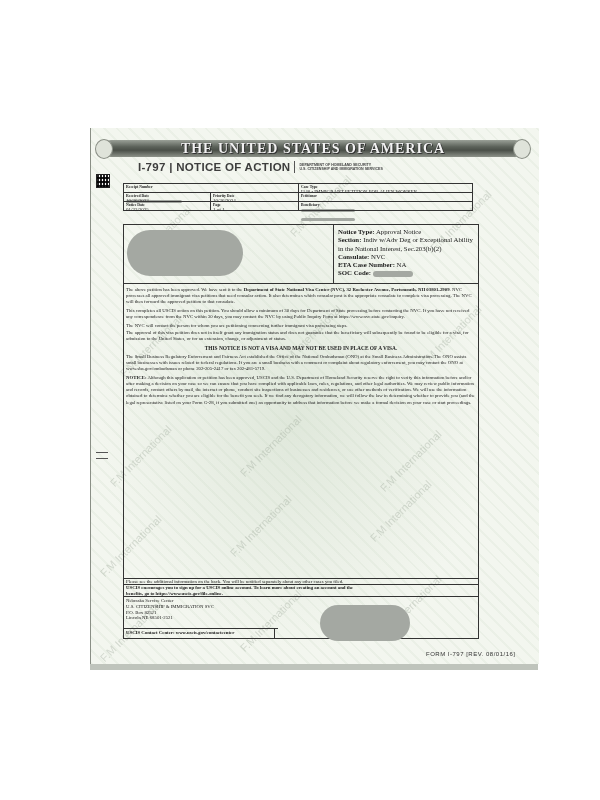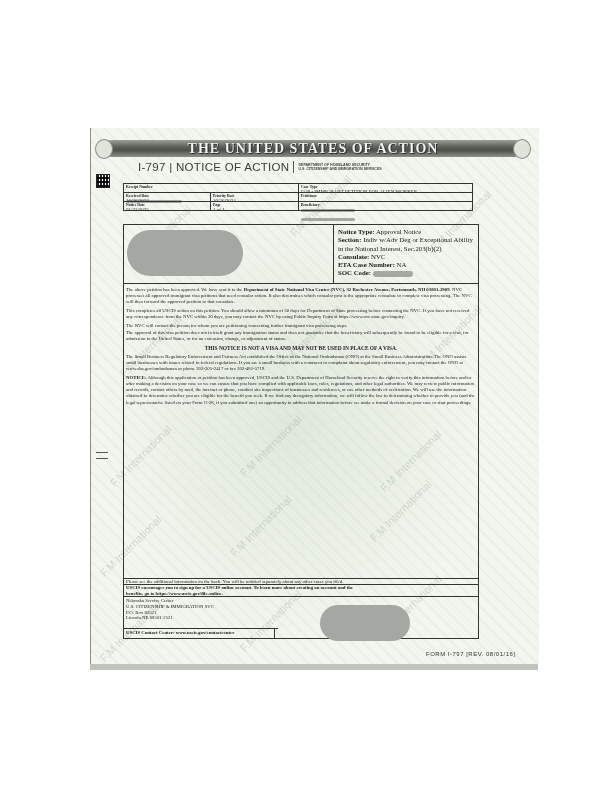--- a/index.html
+++ b/index.html
@@ -25,21 +25,21 @@
     border-radius:8px; display:flex; align-items:center; justify-content:center;
   }
   .banner-text {
     font-family:"Liberation Serif", serif; font-weight:bold; font-size:14px; letter-spacing:1px;
     color:#f2f2f2; text-shadow:0 0 1px #222, 1px 1px 0 #333;
   }
   .banner .orn { position:absolute; top:-1px; width:16px; height:18px; border-radius:50%;
     border:1px solid #8a8f86; background:#dfe3da; }
   .banner .orn.l { left:-8px; } .banner .orn.r { right:-8px; }
   .titlebar { position:absolute; left:138px; top:161px; display:flex; align-items:center; gap:4px; }
-  .form-title { font-family:"Liberation Sans", sans-serif; font-weight:normal; font-size:11.5px; color:#3d3d3d; letter-spacing:0.3px; }
+  .form-title { font-family:"Liberation Sans", sans-serif; font-weight:bold; font-size:11.5px; color:#3d3d3d; letter-spacing:0.3px; }
   .sep { width:1px; height:12px; background:#555; }
   .dept { font-family:"Liberation Sans", sans-serif; font-size:3.6px; line-height:4.2px; color:#444; font-weight:bold; }
   .qr { position:absolute; left:96px; top:174px; width:12px; height:12px;
     background:
       repeating-linear-gradient(90deg,#222 0 2px,#fff 2px 3px),
       repeating-linear-gradient(0deg,#222 0 2px,#fff 2px 4px);
     background-blend-mode:multiply; border:1px solid #222; }
   .box { position:absolute; border:1px solid #333; box-sizing:border-box; }
   .lbl { font-family:"Liberation Serif", serif; font-weight:bold; font-size:3.8px; line-height:4px; color:#222; }
   .val { font-family:"Liberation Serif", serif; font-size:5px; line-height:6px; color:#222; white-space:nowrap; }
@@ -72,21 +72,21 @@
 <div class="wm" style="left:370px;top:455px;">F.M International</div>
 <div class="wm" style="left:90px;top:540px;">F.M International</div>
 <div class="wm" style="left:220px;top:520px;">F.M International</div>
 <div class="wm" style="left:360px;top:505px;">F.M International</div>
 <div class="wm" style="left:90px;top:625px;">F.M International</div>
 <div class="wm" style="left:230px;top:615px;">F.M International</div>
 <div class="wm" style="left:370px;top:600px;">F.M International</div>
 
 <div class="banner">
   <span class="orn l"></span>
-  <span class="banner-text">THE UNITED STATES OF ACTION</span>
+  <span class="banner-text">THE UNITED STATES OF AMERICA</span>
   <span class="orn r"></span>
 </div>
 
 <div class="titlebar">
   <span class="form-title">I-797 | NOTICE OF ACTION</span>
   <span class="sep"></span>
   <span style="display:flex;flex-direction:column;">
     <span class="dept">DEPARTMENT OF HOMELAND SECURITY</span>
     <span class="dept">U.S. CITIZENSHIP AND IMMIGRATION SERVICES</span>
   </span>

